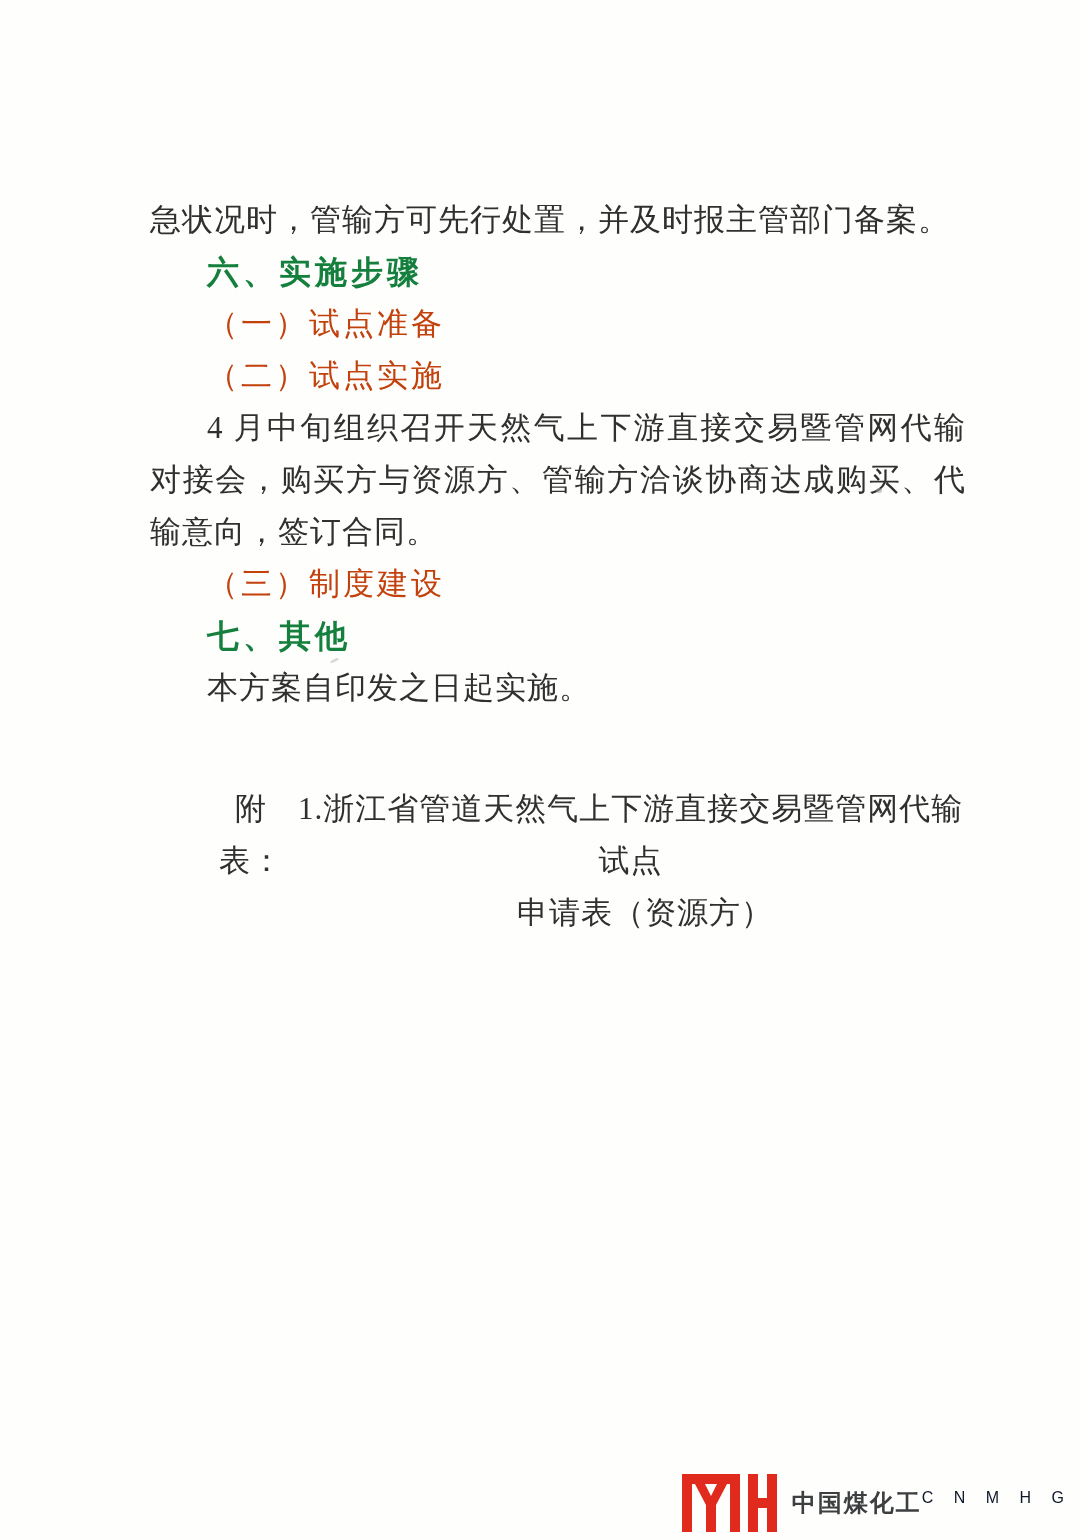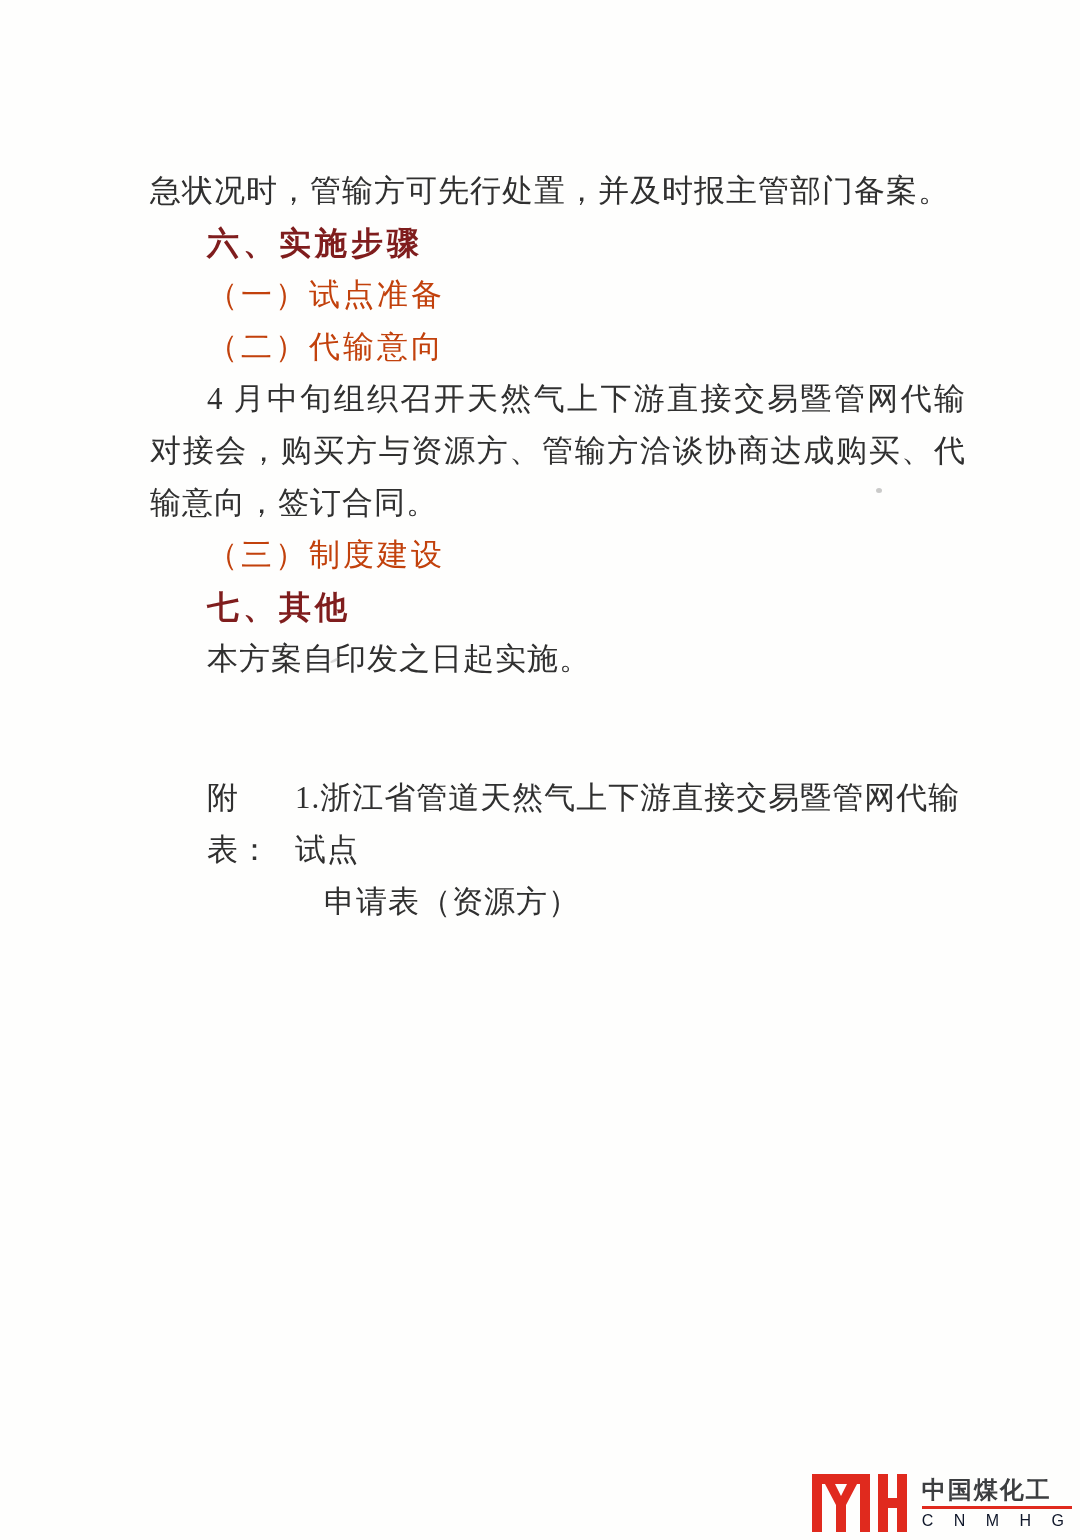--- a/index.html
+++ b/index.html
@@ -6,60 +6,60 @@
   .page {
     position:relative;
     width:1080px; height:1540px;
     margin:0 auto;
     background:#fefefd;
     overflow:hidden;
     font-family:"Liberation Serif","DejaVu Serif",serif;
   }
   .doc {
     position:absolute;
-    left:150px; top:165px; width:816px;
+    left:150px; top:194px; width:816px;
     color:#303030;
     font-size:31px;
     line-height:52px;
     text-align:justify;
     letter-spacing:1px;
   }
   .doc p { margin:0; }
   .para { text-indent:57px; }
   .flush { text-indent:0; }
   .h-major {
     font-weight:bold;
-    color:#7f1d1d;
+    color:#15803d;
     padding-left:57px;
     letter-spacing:4px;
     font-size:32px;
   }
   .h-sub {
     padding-left:57px;
     letter-spacing:3px;
     color:#c2410c;
   }
   .attachments {
     display:flex;
-    margin-top:87px;
+    margin-top:69px;
     padding-left:57px;
-    text-align:left;
+    text-align:center;
   }
   .att-label { flex:none; width:88px; }
   .att-items { flex:1;font-family:Liberation Serif, serif; }
   .att-l2 { padding-left:29px; }
   .footer-logo {
     position:absolute;
     right:8px; bottom:8px;
     display:flex;
     align-items:center;
     gap:15px;
   }
   .logo-mark svg { display:block; width:95px; height:58px; }
-  .logo-textcol { display:flex; flex-direction:column; }
+  .logo-textcol { display:flex; flex-direction:row; }
   .brand-cn {
     font-family:"Liberation Sans","DejaVu Sans",sans-serif;
     font-weight:600;
     font-size:24px;
     line-height:28px;
     color:#3c3e40;
     letter-spacing:2px;
     white-space:nowrap;
   }
   .brand-rule {
@@ -91,21 +91,21 @@
 <div class="page">
 
   <div class="doc">
 
     <p class="flush">急状况时，管输方可先行处置，并及时报主管部门备案。</p>
 
     <div class="h-major">六、实施步骤</div>
 
     <div class="h-sub">（一）试点准备</div>
 
-    <div class="h-sub">（二）代输意向</div>
+    <div class="h-sub">（二）试点实施</div>
     <p class="para">4 月中旬组织召开天然气上下游直接交易暨管网代输对接会，购买方与资源方、管输方洽谈协商达成购买、代输意向，签订合同。</p>
 
     <div class="h-sub">（三）制度建设</div>
 
     <div class="h-major">七、其他</div>
     <p class="para">本方案自印发之日起实施。</p>
 
     <div class="attachments">
       <div class="att-label">附表：</div>
       <div class="att-items">

